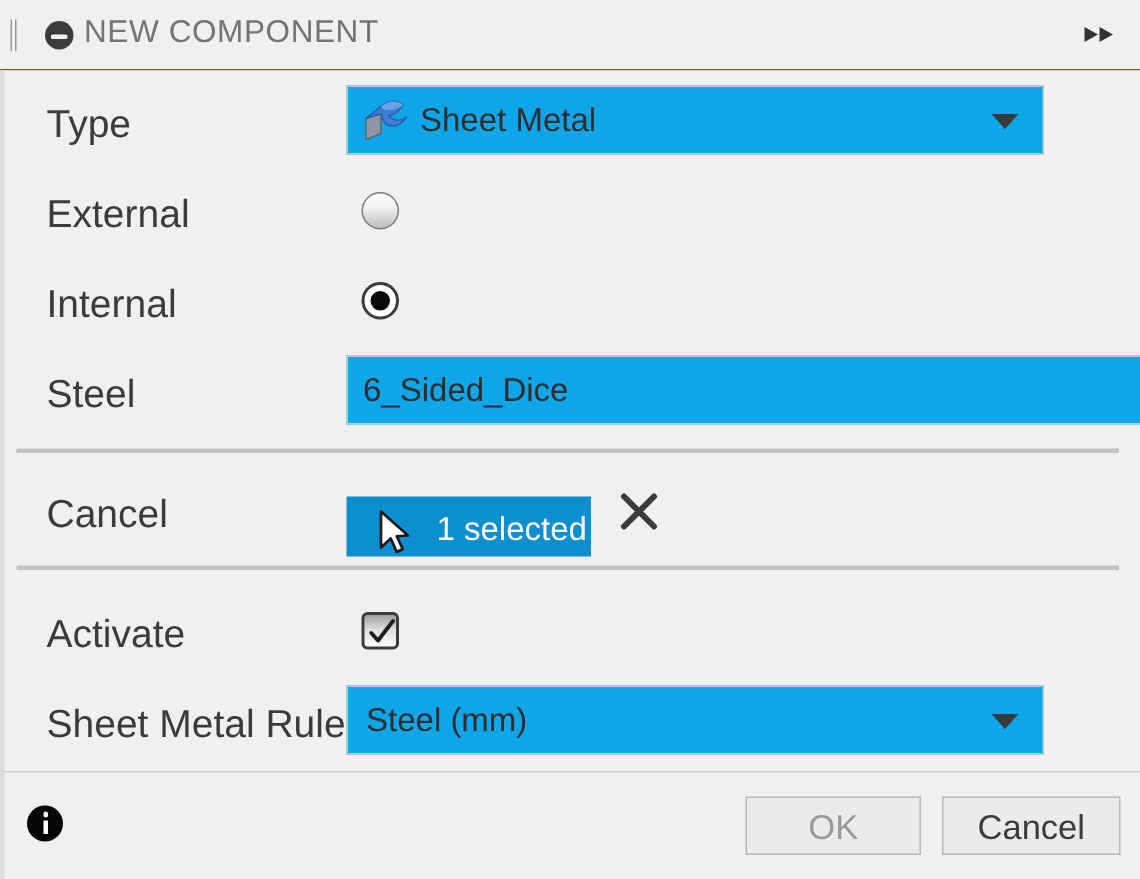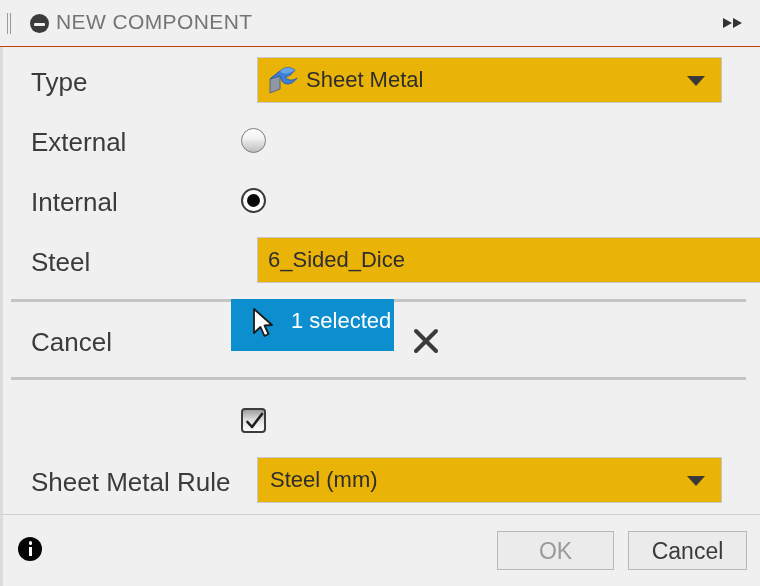--- a/index.html
+++ b/index.html
@@ -99,24 +99,23 @@
     position: absolute;
     font-size: 26px;
     color: #3b3b3b;
     white-space: nowrap;
     font-family: "Liberation Sans", sans-serif;
   }
 
   
   .field {
     position: absolute;
-    background: #eab308;
+    background: #0ea5e9;
     border: 1px solid #c6c6c6;
     box-sizing: border-box;
-    margin-left: 26px;
   }
   .field-text {
     position: absolute;
     font-size: 22px;
     color: #2e2e2e;
     white-space: nowrap;
     font-family: "Liberation Sans", sans-serif;
   }
   .caret {
     position: absolute;
@@ -281,37 +280,38 @@
     <div class="radio checked" style="left:238px; top:141px;"></div>
 
     <div class="row-label" style="left:28px; top:200px;">Steel</div>
     <div class="field" style="left:228px; top:190px; width:530px; height:46px;">
       <span class="field-text" style="left:10px; top:9px;">6_Sided_Dice</span>
     </div>
 
     <div class="sep" style="left:8px; top:252px; width:735px;"></div>
 
     <div class="row-label" style="left:28px; top:280px;">Cancel</div>
-    <div class="sel-button" style="left:228px; top:252px; width:163px; height:52px;">
+    <div class="sel-button" style="left:228px; top:284px; width:163px; height:40px;">
       <span class="cursor-icon">
         <svg width="26" height="32" viewBox="0 0 26 32">
           <path d="M3 2 L3 26 L9.5 20 L13.5 29 L17.5 27 L13.5 18.5 L21 18 Z" fill="#ffffff" stroke="#1a1a1a" stroke-width="1.8" stroke-linejoin="round"></path>
         </svg>
       </span>
       <span class="sel-label">1 selected</span>
     </div>
     <span class="x-icon" style="left:410px; top:281px;">
       <svg width="26" height="26" viewBox="0 0 26 26">
         <line x1="3" y1="3" x2="23" y2="23" stroke="#3b3b3b" stroke-width="4" stroke-linecap="round"></line>
         <line x1="23" y1="3" x2="3" y2="23" stroke="#3b3b3b" stroke-width="4" stroke-linecap="round"></line>
       </svg>
     </span>
 
     <div class="sep" style="left:8px; top:330px; width:735px;"></div>
 
+    <div class="row-label" style="left:28px; top:360px;">Activate</div>
     <div class="checkbox" style="left:238px; top:361px;">
       <svg width="21" height="21" viewBox="0 0 21 21">
         <path d="M3.5 11 L8 16 L18 3" fill="none" stroke="#1e1e1e" stroke-width="2.6" stroke-linecap="round" stroke-linejoin="round"></path>
       </svg>
     </div>
 
     <div class="row-label" style="left:28px; top:420px;">Sheet Metal Rule</div>
     <div class="field" style="left:228px; top:410px; width:465px; height:46px;">
       <span class="field-text" style="left:12px; top:9px;">Steel (mm)</span>
       <span class="caret" style="right:16px; top:18px;"></span>

